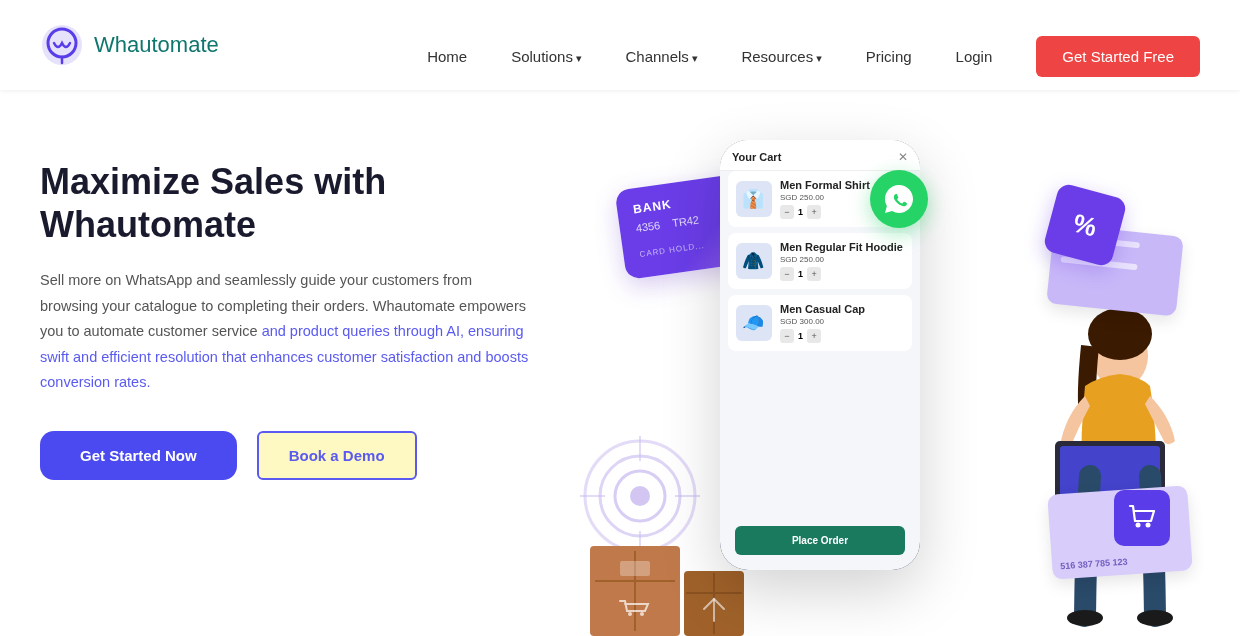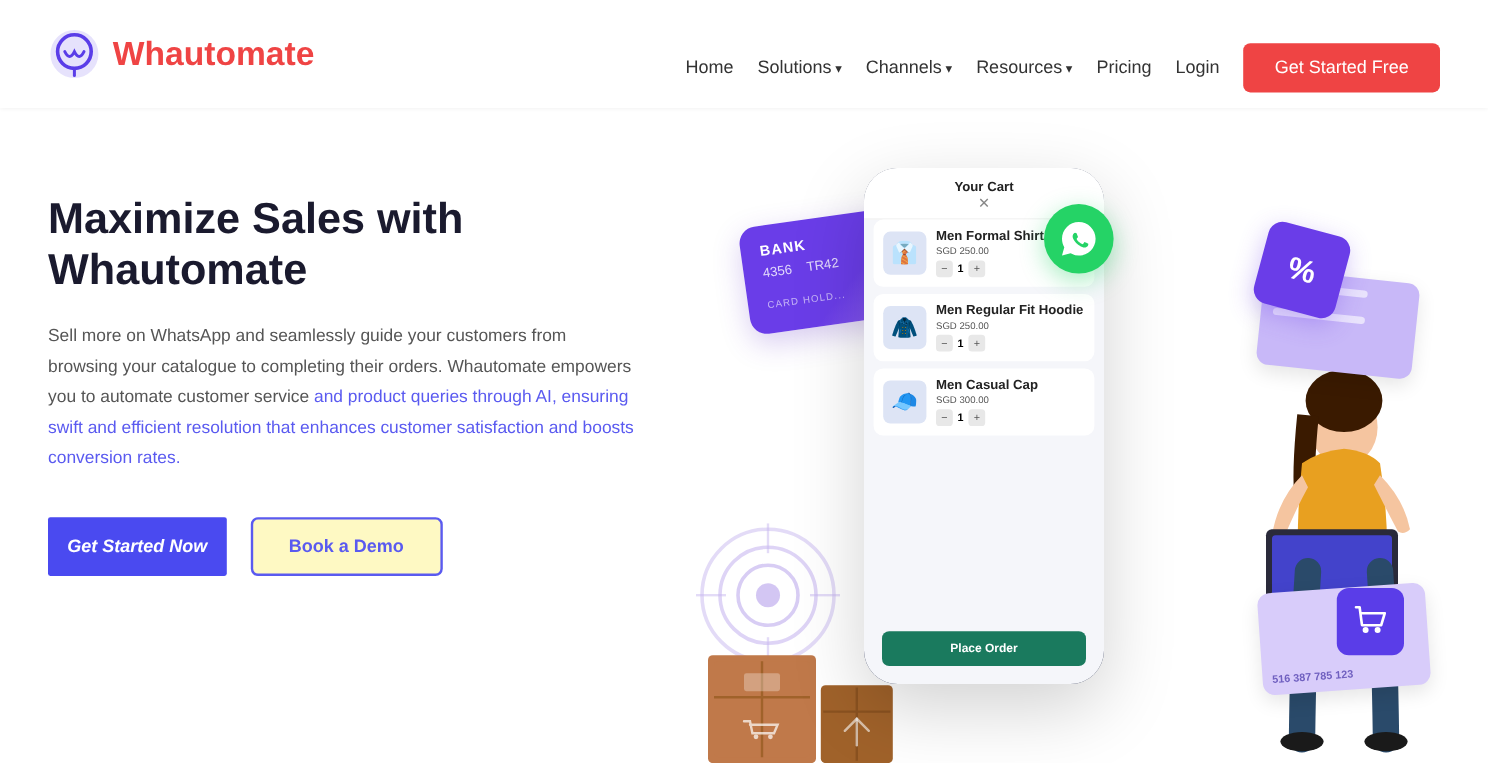--- a/index.html
+++ b/index.html
@@ -18,28 +18,28 @@
     .logo-area {
       display: flex;
       align-items: center;
       gap: 10px;
     }
     .logo-icon {
       width: 44px;
       height: 44px;
     }
     .logo-text {
-      font-size: 28px;
-      font-weight: 700;
-      color: #ef4444;
+      font-size: 22px;
+      font-weight: 400;
+      color: #0f766e;
     }
     .nav-links {
       display: flex;
       align-items: center;
-      gap: 20px;
+      gap: 44px;
       list-style: none;
       margin-top: 24px;
     }
     .nav-links li a {
       text-decoration: none;
       color: #333;
       font-size: 15px;
       font-weight: 500;
     }
     .nav-links li .has-arrow::after {
@@ -90,26 +90,25 @@
     }
     .hero-buttons {
       display: flex;
       gap: 20px;
       align-items: center;
     }
     .btn-primary {
       background: #4a4af0;
       color: #fff;
       border: none;
-      padding: 16px 16px;
-      border-radius: 2px;
+      padding: 16px 40px;
+      border-radius: 14px;
       font-size: 15px;
       font-weight: 600;
       cursor: pointer;
-      font-style: italic;
     }
     .btn-secondary {
       background: #fef9c3;
       color: #5a5af0;
       border: 2px solid #5a5af0;
       padding: 14px 30px;
       border-radius: 6px;
       font-size: 15px;
       font-weight: 600;
       cursor: pointer;
@@ -143,21 +142,20 @@
       display: flex;
       flex-direction: column;
     }
     .phone-header {
       background: #fff;
       padding: 10px 12px 6px;
       border-bottom: 1px solid #eee;
       display: flex;
       align-items: center;
       justify-content: space-between;
-      flex-direction: column;
     }
     .phone-header-title {
       font-size: 11px;
       font-weight: 700;
       color: #222;
     }
     .phone-header-close {
       color: #888;
       font-size: 12px;
     }

